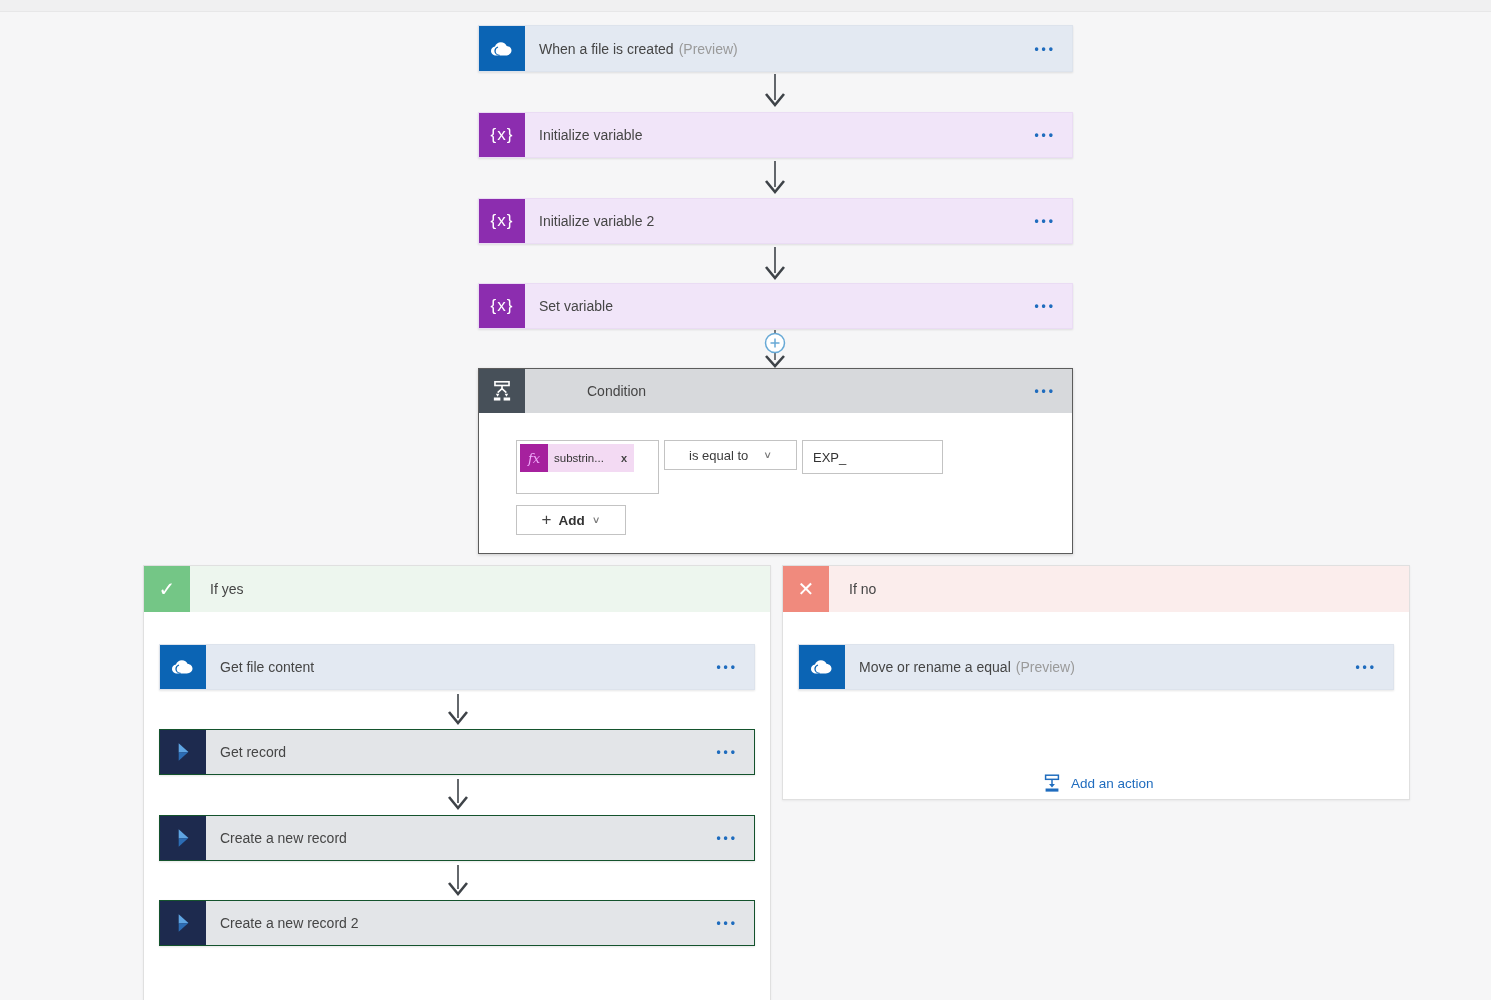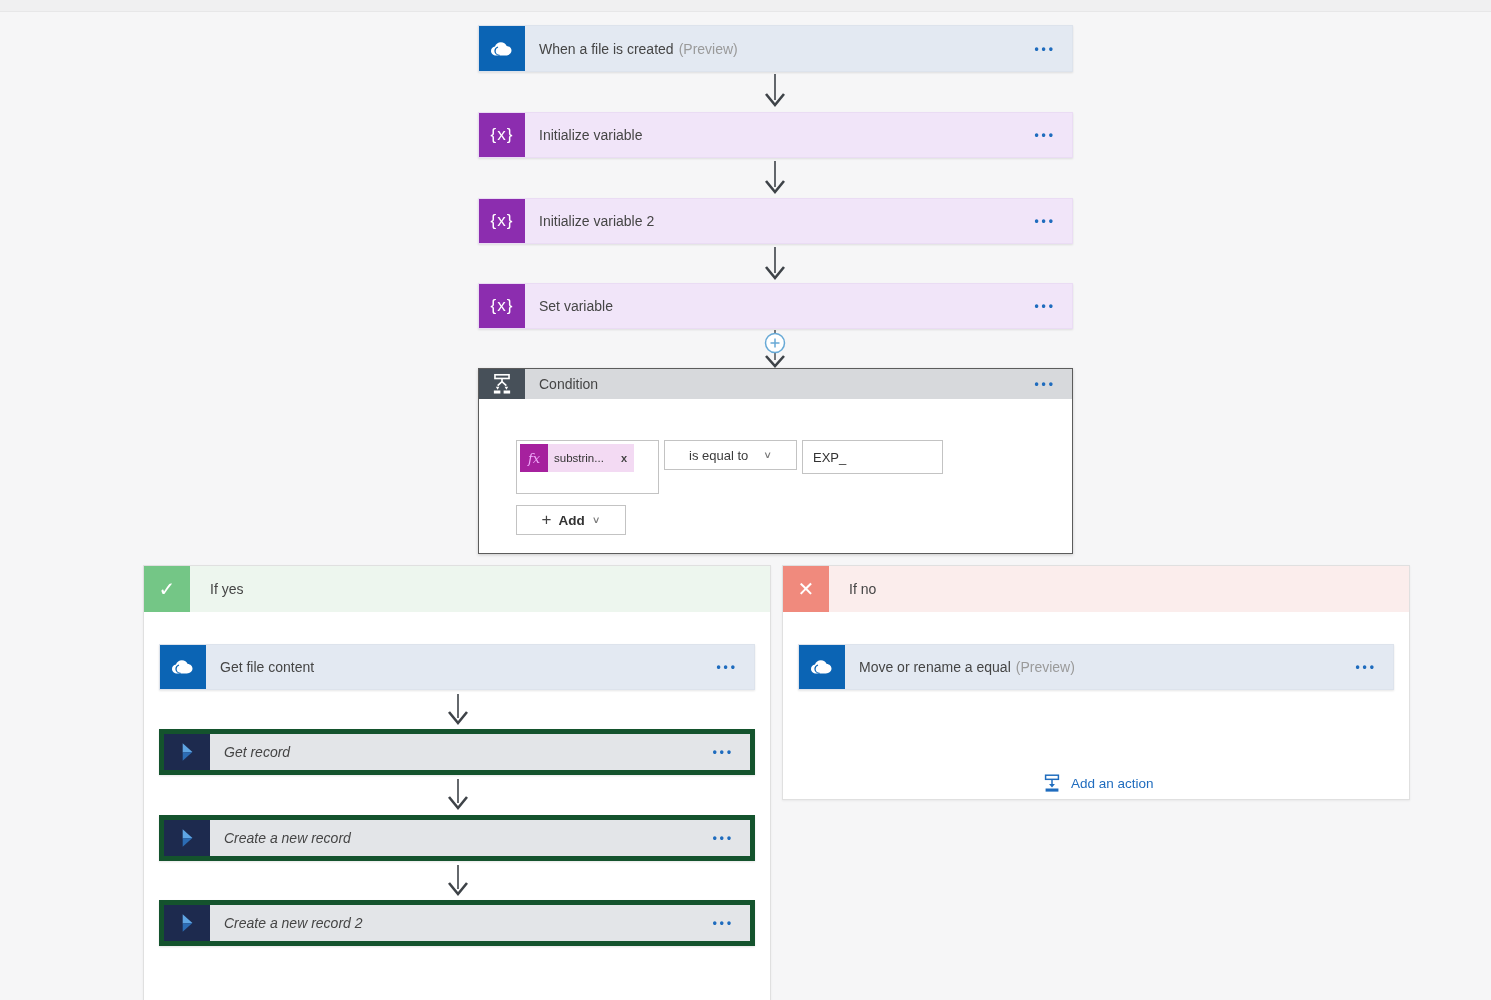--- a/index.html
+++ b/index.html
@@ -28,36 +28,36 @@
     flex:1; display:flex; align-items:center; padding:0 14px; font-size:14px;
   }
   .card .title { color:#454545; }
   .card .preview { color:#9a9a9a; margin-left:5px; }
   .dots {
     margin-left:auto; color:#1f6cbe; font-size:12px; font-weight:bold;
     letter-spacing:3px; cursor:pointer; padding:4px 2px;
   }
   .bg-onedrive-row { background:#e3e9f2; border:1px solid #dde3ec;justify-content:space-between; }
   .bg-variable-row { background:#f1e5f9; border:1px solid #eadcf4; }
-  .bg-gray-row     { background:#e3e5e8; border:5px solid #14532d;font-style:italic; }
+  .bg-gray-row     { background:#e3e5e8; border:1px solid #14532d; }
   .ic-onedrive { background:#0b64b4; }
   .ic-variable { background:#8c2daf; color:#fff; font-size:17px; }
   .ic-variable .glyph { font-style:normal; letter-spacing:1px; }
   .ic-dynamics { background:#1d2a4e; }
   
   .arrow { position:absolute; width:26px; pointer-events:none; }
   
   .condition-box {
     position:absolute; left:478px; top:368px; width:595px; height:186px;
     background:#ffffff; border:1px solid #5c5c5c;
     box-shadow:0 1px 3px rgba(0,0,0,0.18);
   }
   .condition-header {
-    position:absolute; left:0; top:0; right:0; height:30px;
-    background:#d7d9dc; display:flex; align-items:stretch; cursor:pointer;
+    position:absolute; left:0; top:0; right:0; height:44px;
+    background:#d7d9dc; display:flex; align-items:stretch; cursor:pointer;gap:48px;
   }
   .condition-header .icon {
     width:46px; flex:0 0 46px; background:#475059;
     display:flex; align-items:center; justify-content:center;
   }
   .condition-header .body {
     flex:1; display:flex; align-items:center; padding:0 14px; font-size:14px;
   }
   .cond-ctl {
     position:absolute; background:#fff; border:1px solid #c3c3c3; font-size:13px;

